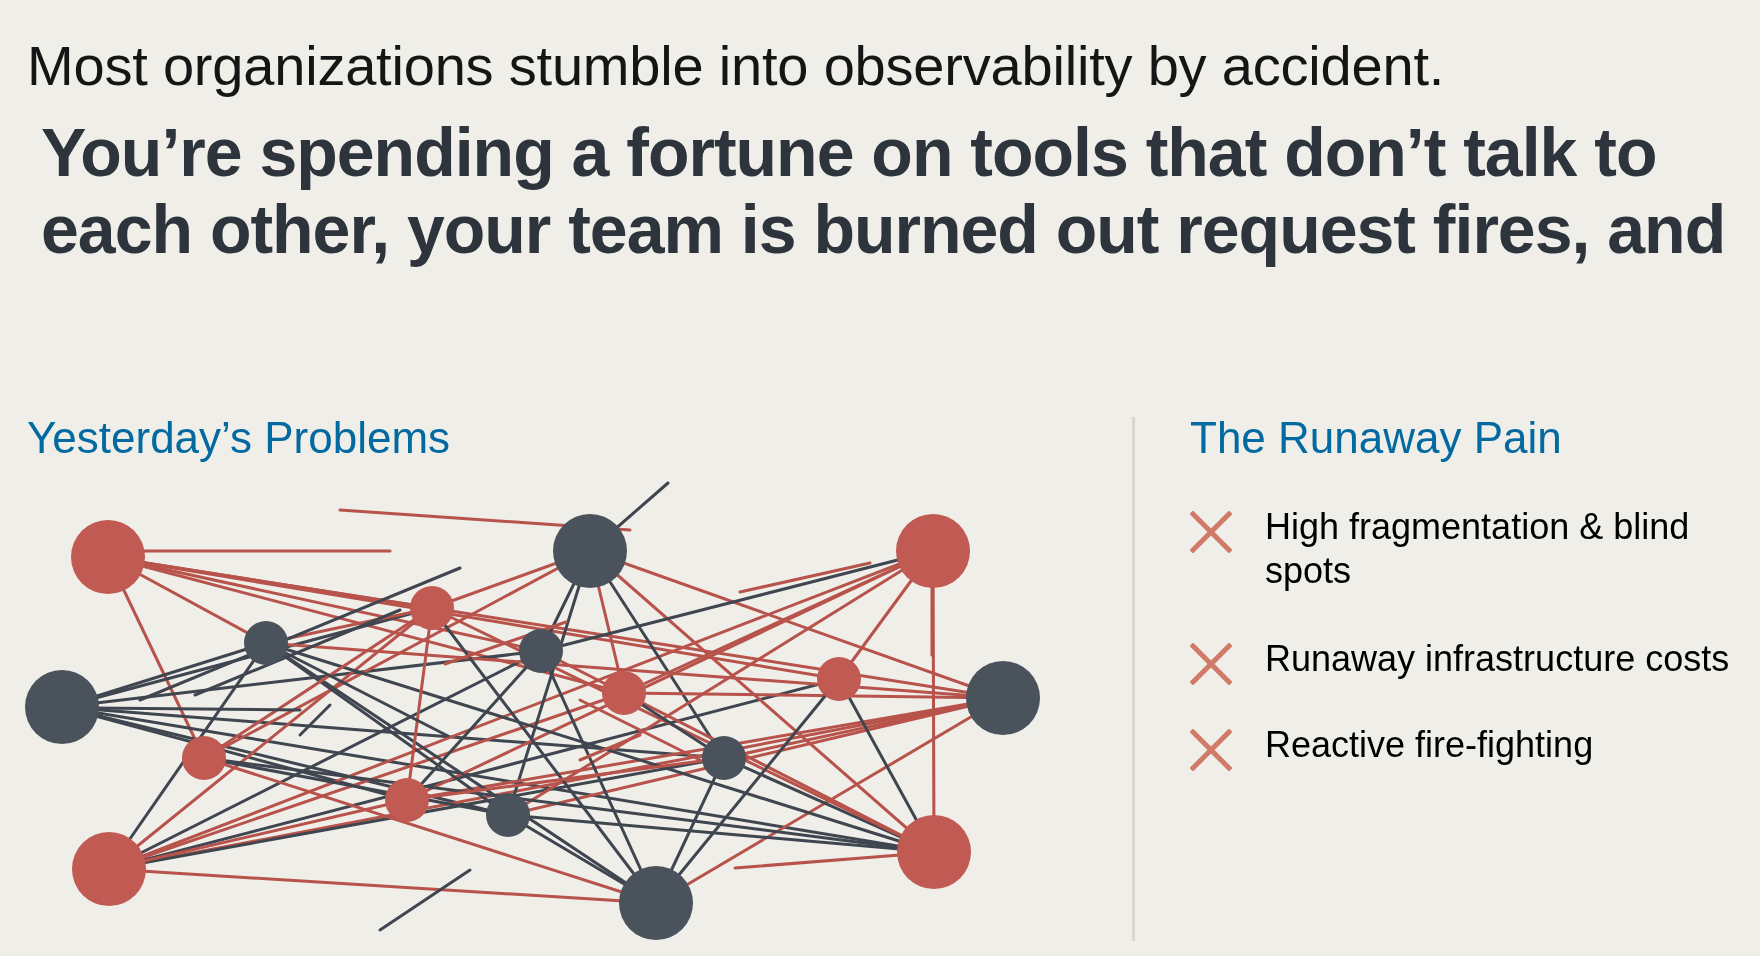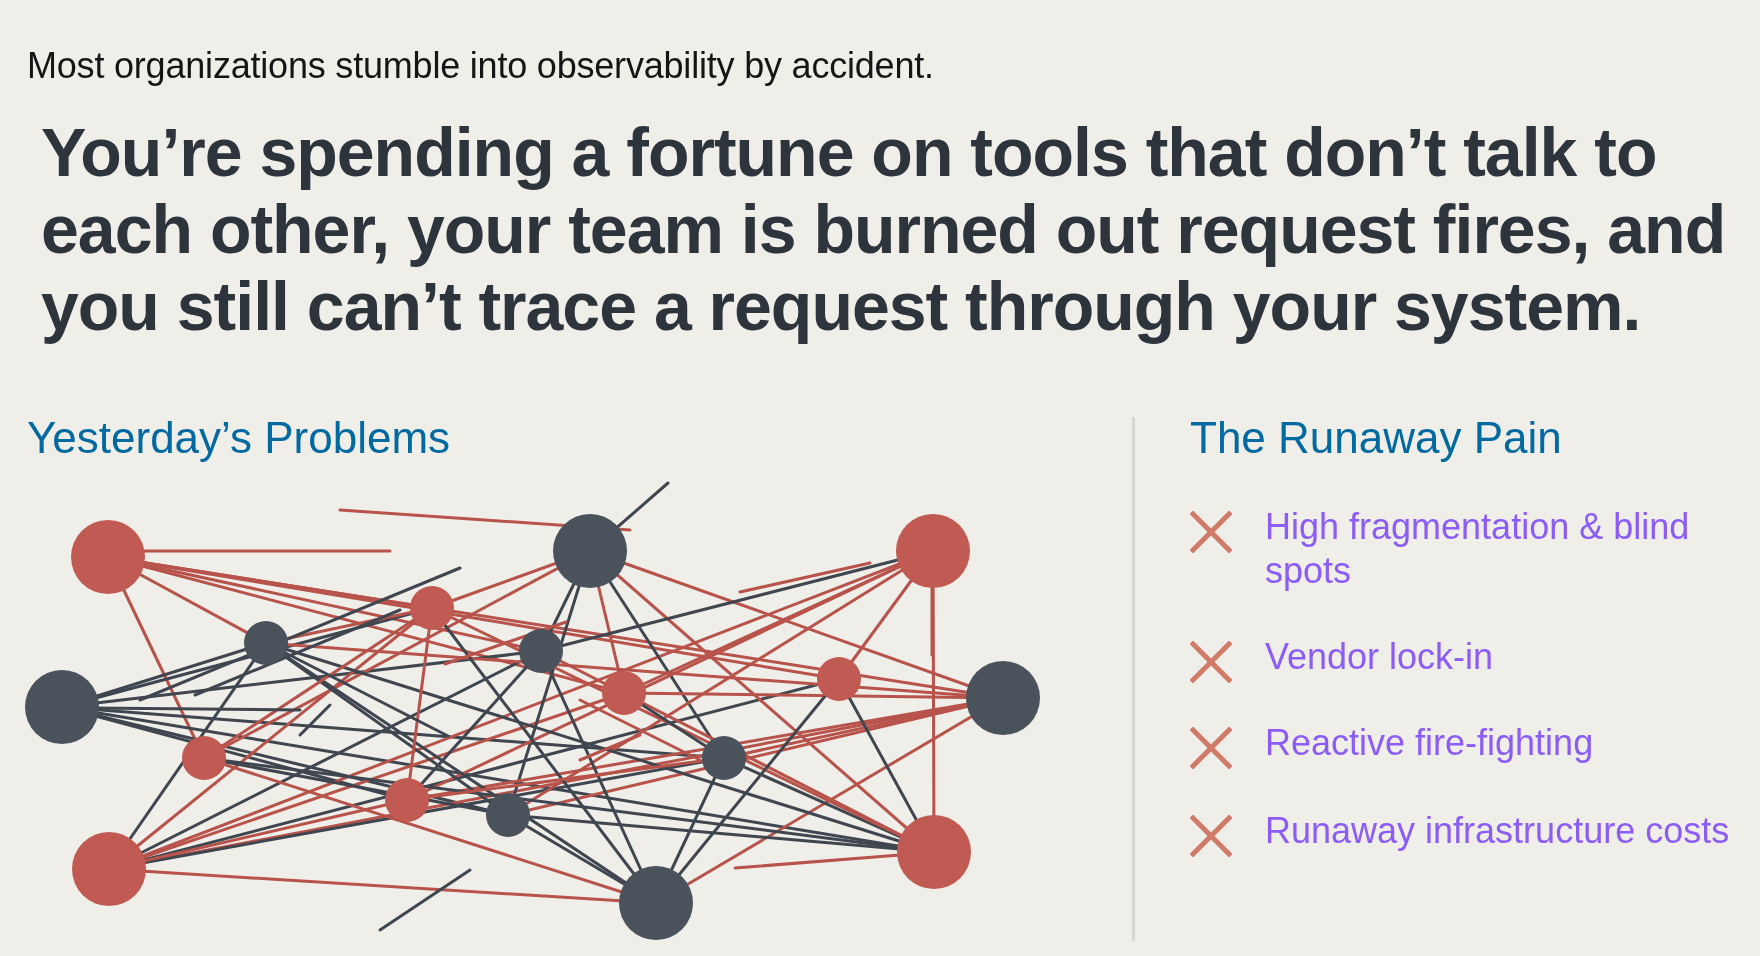--- a/index.html
+++ b/index.html
@@ -12,21 +12,21 @@
     height: 956px;
     position: relative;
     overflow: hidden;
     font-family: "Liberation Sans", "DejaVu Sans", sans-serif;
     color: #111111;
   }
   .kicker {
     position: absolute;
     left: 27px;
     top: 40px;
-    font-size: 36px;
+    font-size: 56px;
     line-height: 52px;
     color: #151515;
     white-space: nowrap;
     letter-spacing: -0.2px;
   }
   .headline {
     position: absolute;
     left: 25px;
     top: 98px;
     width: 1720px;
@@ -72,21 +72,21 @@
     width: 560px;
     margin: 0;
     padding: 0;
     list-style: none;
   }
   .pain-item {
     position: relative;
     padding-left: 75px;
     font-size: 36px;
     line-height: 44px;
-    color: #8b5cf6;
+    color: #000000;
   }
   .pain-item .x-icon {
     position: absolute;
     left: 0;
     top: 6px;
     width: 42px;
     height: 42px;
   }
   .pain-item .label { display: block; }
   .pain-item.i0 { margin-top: 0; }
@@ -95,21 +95,20 @@
   .pain-item.i3 { margin-top: 42px; }
 </style>
 </head>
 <body>
 
 <div class="kicker">Most organizations stumble into observability by accident.</div>
 
 <h1 class="headline">
   <span>You’re spending a fortune on tools that don’t talk to</span>
   <span>each other, your team is burned out request fires, and</span>
-  <span>you still can’t trace a request through your system.</span>
 </h1>
 
 <h2 class="section-title left-title">Yesterday’s Problems</h2>
 
 <svg class="diagram" viewBox="0 470 1110 486" width="1110" height="486" xmlns="http://www.w3.org/2000/svg">
   <g id="edges">
       <line x1="108" y1="557" x2="266" y2="643" stroke="#b8534b" stroke-width="3" stroke-linecap="round"></line>
       <line x1="108" y1="557" x2="204" y2="758" stroke="#b8534b" stroke-width="3" stroke-linecap="round"></line>
       <line x1="108" y1="557" x2="541" y2="651" stroke="#b8534b" stroke-width="3" stroke-linecap="round"></line>
       <line x1="108" y1="557" x2="624" y2="693" stroke="#b8534b" stroke-width="3" stroke-linecap="round"></line>
@@ -217,34 +216,27 @@
 <h2 class="section-title right-title">The Runaway Pain</h2>
 
 <ul class="pain-list">
   <li class="pain-item i0">
     <svg class="x-icon" viewBox="0 0 42 42">
       <line x1="3" y1="3" x2="39" y2="39" class="xline" stroke="#d07a68" stroke-width="5" stroke-linecap="square"></line>
         <line x1="39" y1="3" x2="3" y2="39" class="xline" stroke="#d07a68" stroke-width="5" stroke-linecap="square"></line>
     </svg>
     <span class="label">High fragmentation &amp; blind spots</span>
   </li>
-  <li class="pain-item i1">
+  <li class="pain-item i2">
     <svg class="x-icon" viewBox="0 0 42 42">
       <line x1="3" y1="3" x2="39" y2="39" class="xline" stroke="#d07a68" stroke-width="5" stroke-linecap="square"></line>
         <line x1="39" y1="3" x2="3" y2="39" class="xline" stroke="#d07a68" stroke-width="5" stroke-linecap="square"></line>
     </svg>
-    <span class="label">Vendor lock-in</span>
+    <span class="label">Runaway infrastructure costs</span>
   </li>
   <li class="pain-item i3">
     <svg class="x-icon" viewBox="0 0 42 42">
       <line x1="3" y1="3" x2="39" y2="39" class="xline" stroke="#d07a68" stroke-width="5" stroke-linecap="square"></line>
         <line x1="39" y1="3" x2="3" y2="39" class="xline" stroke="#d07a68" stroke-width="5" stroke-linecap="square"></line>
     </svg>
     <span class="label">Reactive fire-fighting</span>
   </li>
-  <li class="pain-item i2">
-    <svg class="x-icon" viewBox="0 0 42 42">
-      <line x1="3" y1="3" x2="39" y2="39" class="xline" stroke="#d07a68" stroke-width="5" stroke-linecap="square"></line>
-        <line x1="39" y1="3" x2="3" y2="39" class="xline" stroke="#d07a68" stroke-width="5" stroke-linecap="square"></line>
-    </svg>
-    <span class="label">Runaway infrastructure costs</span>
-  </li>
 </ul>
 
 </body></html>

